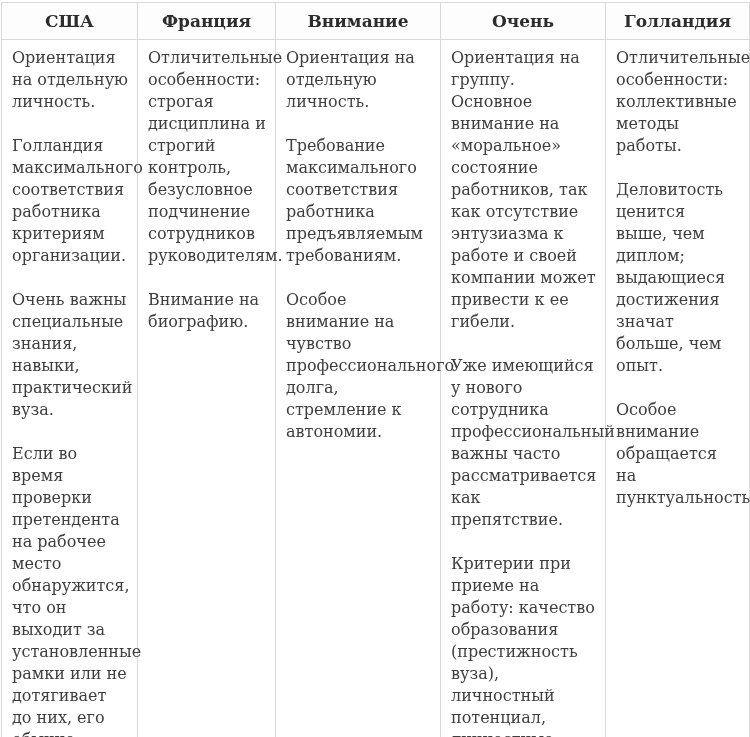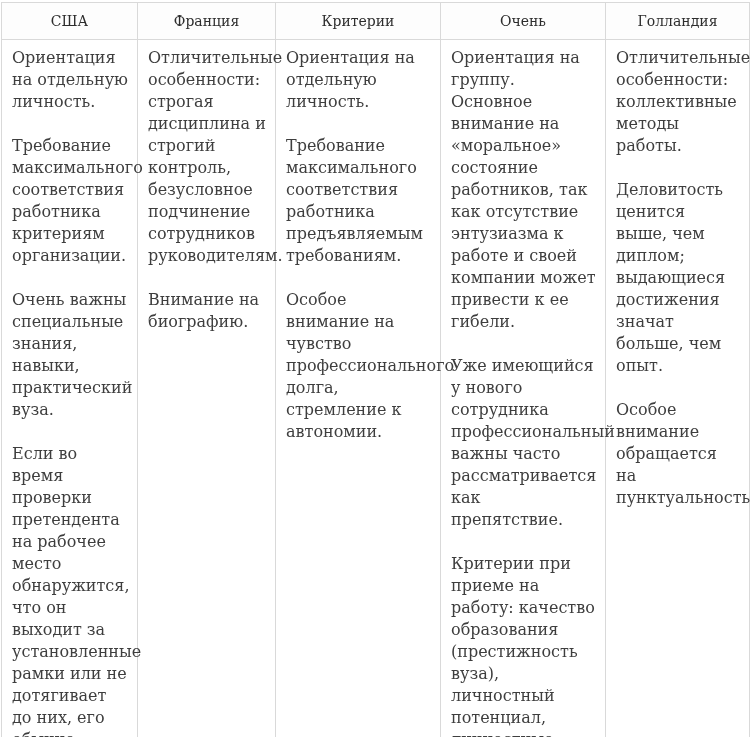--- a/index.html
+++ b/index.html
@@ -25,23 +25,23 @@
   table.cmp col.c1 { width: 136px; }
   table.cmp col.c2 { width: 138px; }
   table.cmp col.c3 { width: 165px; }
   table.cmp col.c4 { width: 165px; }
   table.cmp col.c5 { width: 144px; }
   table.cmp th,
   table.cmp td {
     border: 1px solid #d9d9d9;
   }
   table.cmp th {
-    font-size: 14px;
+    font-size: 17px;
     line-height: 20px;
-    font-weight: normal;
+    font-weight: bold;
     text-align: center;
     color: #2d2d2d;
     background: #fdfdfd;
     padding: 8px 4px;
   }
   table.cmp td {
     vertical-align: top;
     font-size: 16px;
     line-height: 22px;
     color: #3e3e3e;
@@ -64,30 +64,30 @@
       <col class="c1">
         <col class="c2">
         <col class="c3">
         <col class="c4">
         <col class="c5">
     </colgroup>
     <thead>
       <tr>
           <th>США</th>
           <th>Франция</th>
-          <th>Критерии</th>
+          <th>Внимание</th>
           <th>Очень</th>
           <th>Голландия</th>
         </tr>
     </thead>
     <tbody>
       <tr>
           <td>
             <p>Ориентация на отдельную личность.</p>
-            <p>Требование максимального соответствия работника критериям организации.</p>
+            <p>Голландия максимального соответствия работника критериям организации.</p>
             <p>Очень важны специальные знания, навыки, практический вуза.</p>
             <p>Если во время проверки претендента на рабочее место обнаружится, что он выходит за установленные рамки или не дотягивает до них, его обычно отвергают.</p>
           </td>
           <td>
             <p>Отличительные особенности: строгая дисциплина и строгий контроль, безусловное подчинение сотрудников руководителям.</p>
             <p>Внимание на биографию.</p>
           </td>
           <td>
             <p>Ориентация на отдельную личность.</p>
             <p>Требование максимального соответствия работника предъявляемым требованиям.</p>

